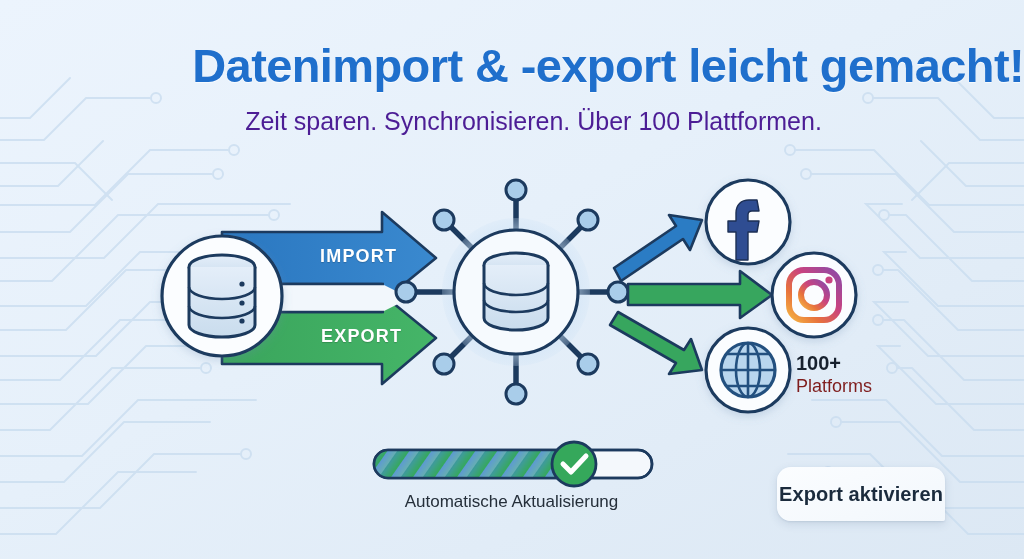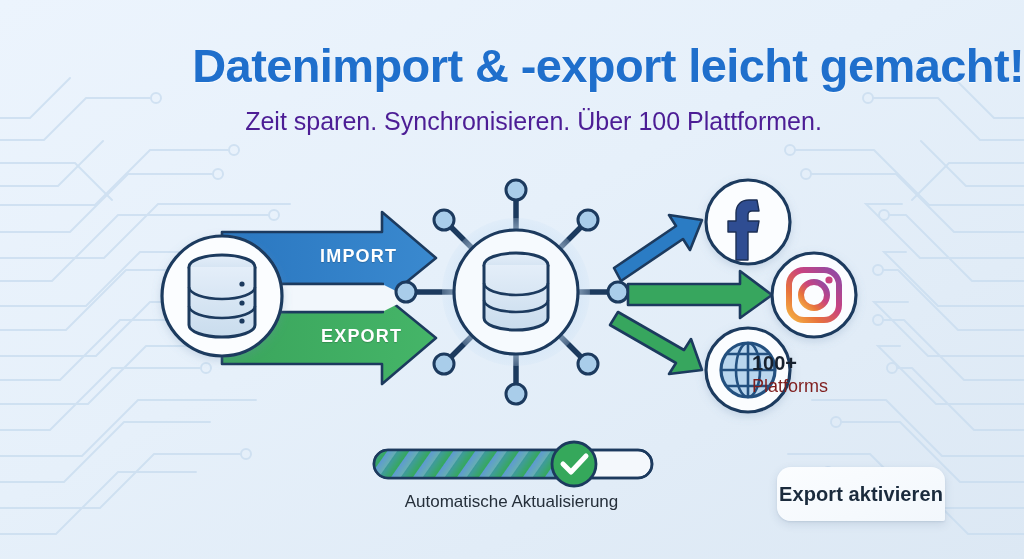--- a/index.html
+++ b/index.html
@@ -43,21 +43,21 @@
     letter-spacing:1.2px;
     z-index:14;
     text-shadow:0 1px 1px rgba(0,0,0,.18);
     white-space:nowrap;
     margin-left:30px;
   }
   #lbl-import { left:290px; top:246px; }
   #lbl-export { left:291px; top:326px; }
 
   
-  .plat-wrap { position:absolute; left:752px; top:352px; z-index:20; line-height:1.18; }
+  .plat-wrap { position:absolute; left:796px; top:352px; z-index:20; line-height:1.18; }
   .plat-count { font-size:20px; font-weight:bold; color:#17212e; }
   .plat-word  { font-size:18px; font-weight:normal; color:#7f1d1d; }
 
   
   .prog-caption {
     position:absolute; left:0; top:492px; width:1023px;
     text-align:center; font-size:17px; color:#252f3a; z-index:20;
     white-space:nowrap;
   }
 

